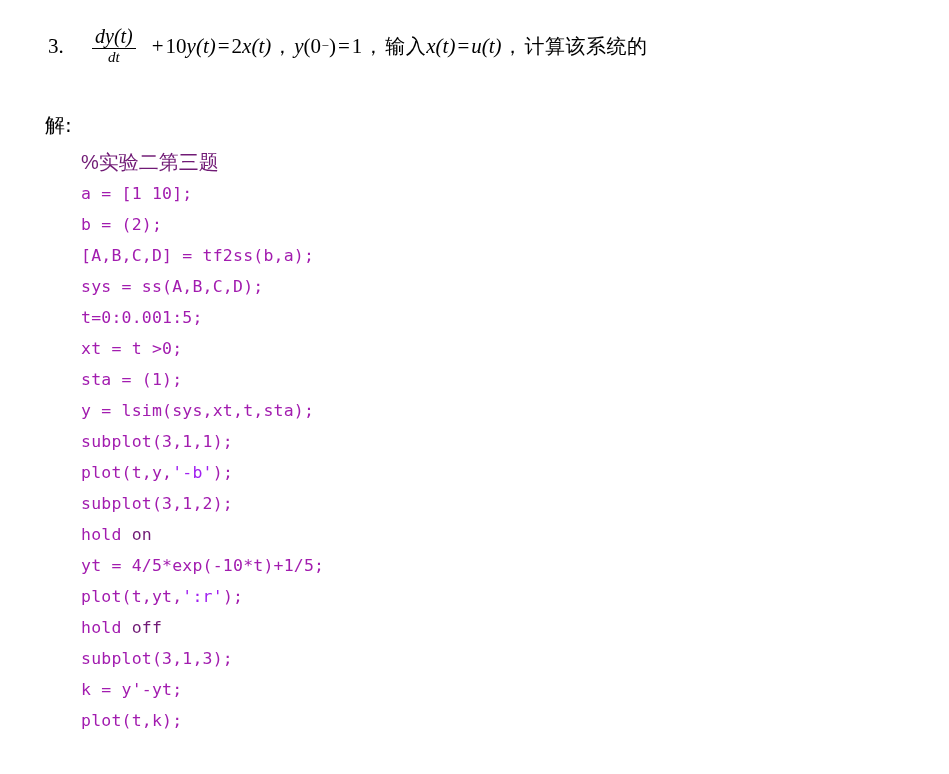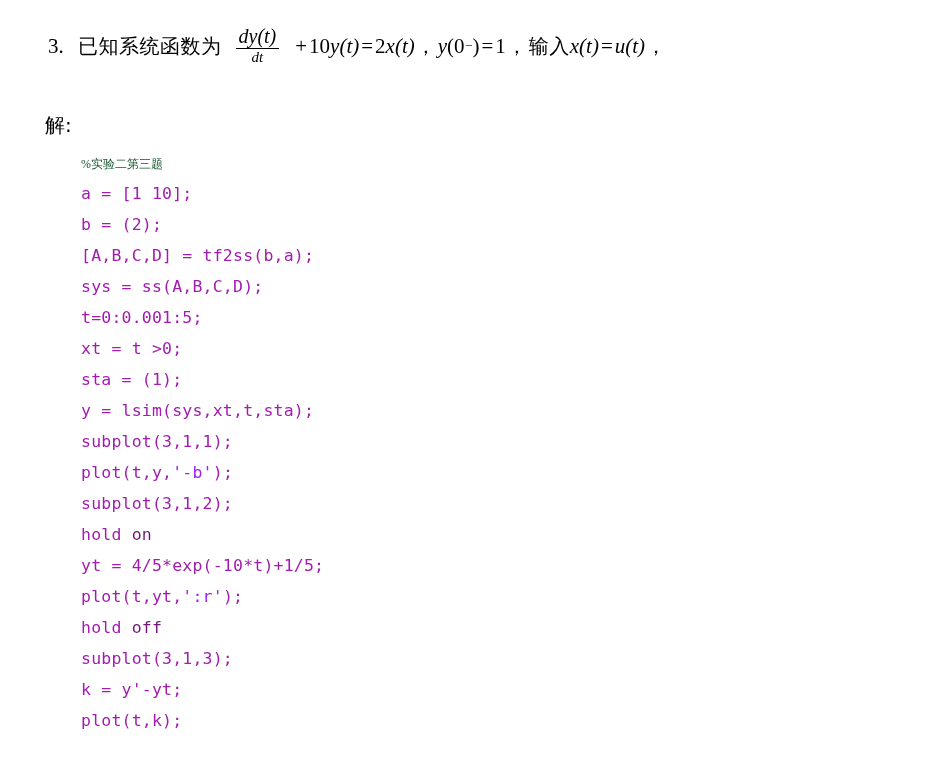--- a/index.html
+++ b/index.html
@@ -135,34 +135,33 @@
     letter-spacing: 0.2px;
   }
 
   .code-line {
     display: block;
     white-space: pre;
     height: 31px;
   }
 
   .tok-plain   { color: #a21caf; }
-  .tok-comment { color: #14532d; font-family: Liberation Serif, serif; font-size: 12px; letter-spacing: 0; }
+  .tok-comment { color: #701a75; font-family: Liberation Sans, sans-serif; font-size: 20px; letter-spacing: 0; }
   .tok-string  { color: #a020f0; }
   .tok-keyword { color: #701a75; }
 </style>
 </head>
 <body>
 
 <div class="page">
 
   <div class="problem">
 
     <div class="prob-line prob-line-1">
       <span class="num">3.</span>
-      <span class="cn">已知系统函数为</span>
 
       <span class="math">
         <span class="frac">
           <span class="num-part">dy(t)</span>
           <span class="bar"></span>
           <span class="den-part">dt</span>
         </span>
         <span class="mo">+</span>
         <span class="mn">10</span>
         <span class="mi">y(t)</span>
@@ -186,20 +185,21 @@
       <span class="comma-cn">，</span>
       <span class="cn">输入</span>
 
       <span class="math">
         <span class="mi">x(t)</span>
         <span class="mo">=</span>
         <span class="mi">u(t)</span>
       </span>
 
       <span class="comma-cn">，</span>
+      <span class="cn">计算该系统的</span>
     </div>
 
   </div>
 
   <div class="solve-label">解:</div>
 
   <div class="code-block"><span class="code-line"><span class="tok-comment">%实验二第三题</span></span><span class="code-line"><span class="tok-plain">a = [1 10];</span></span><span class="code-line"><span class="tok-plain">b = (2);</span></span><span class="code-line"><span class="tok-plain">[A,B,C,D] = tf2ss(b,a);</span></span><span class="code-line"><span class="tok-plain">sys = ss(A,B,C,D);</span></span><span class="code-line"><span class="tok-plain">t=0:0.001:5;</span></span><span class="code-line"><span class="tok-plain">xt = t &gt;0;</span></span><span class="code-line"><span class="tok-plain">sta = (1);</span></span><span class="code-line"><span class="tok-plain">y = lsim(sys,xt,t,sta);</span></span><span class="code-line"><span class="tok-plain">subplot(3,1,1);</span></span><span class="code-line"><span class="tok-plain">plot(t,y,</span><span class="tok-string">'-b'</span><span class="tok-plain">);</span></span><span class="code-line"><span class="tok-plain">subplot(3,1,2);</span></span><span class="code-line"><span class="tok-plain">hold </span><span class="tok-keyword">on</span></span><span class="code-line"><span class="tok-plain">yt = 4/5*exp(-10*t)+1/5;</span></span><span class="code-line"><span class="tok-plain">plot(t,yt,</span><span class="tok-string">':r'</span><span class="tok-plain">);</span></span><span class="code-line"><span class="tok-plain">hold </span><span class="tok-keyword">off</span></span><span class="code-line"><span class="tok-plain">subplot(3,1,3);</span></span><span class="code-line"><span class="tok-plain">k = y'-yt;</span></span><span class="code-line"><span class="tok-plain">plot(t,k);</span></span></div>
 
 </div>
 

